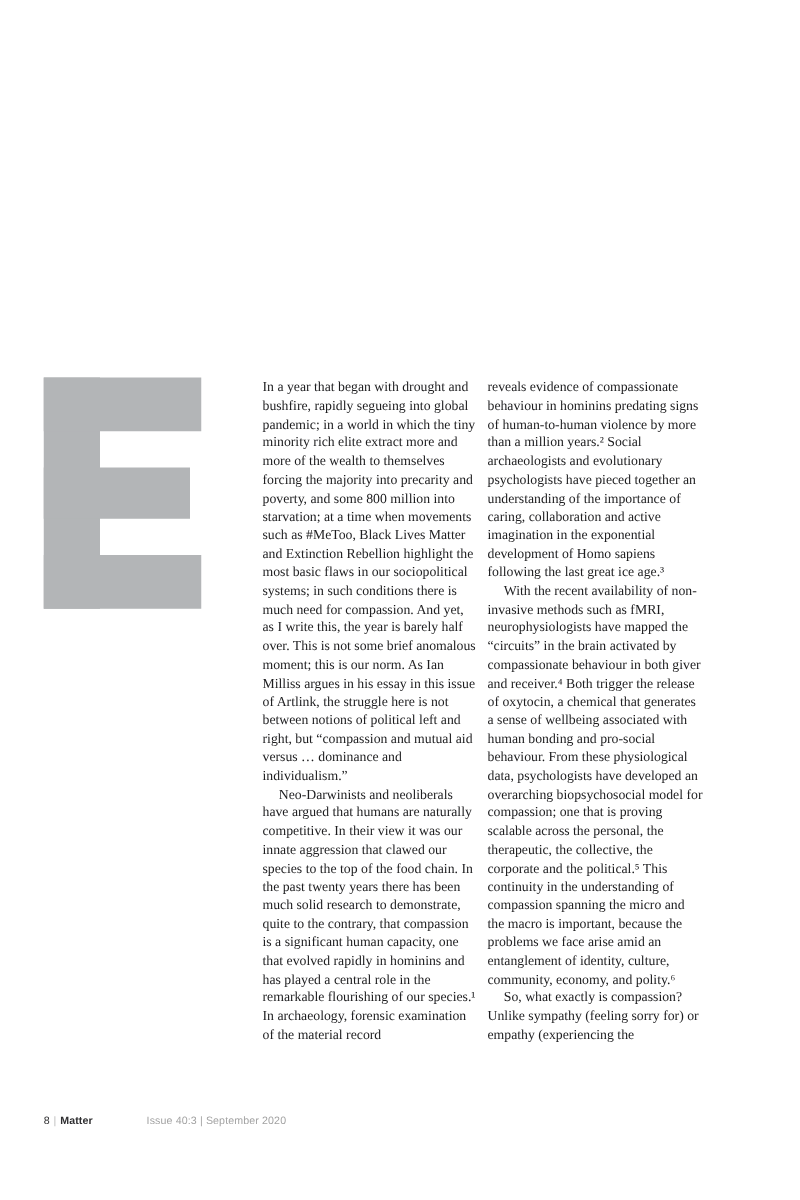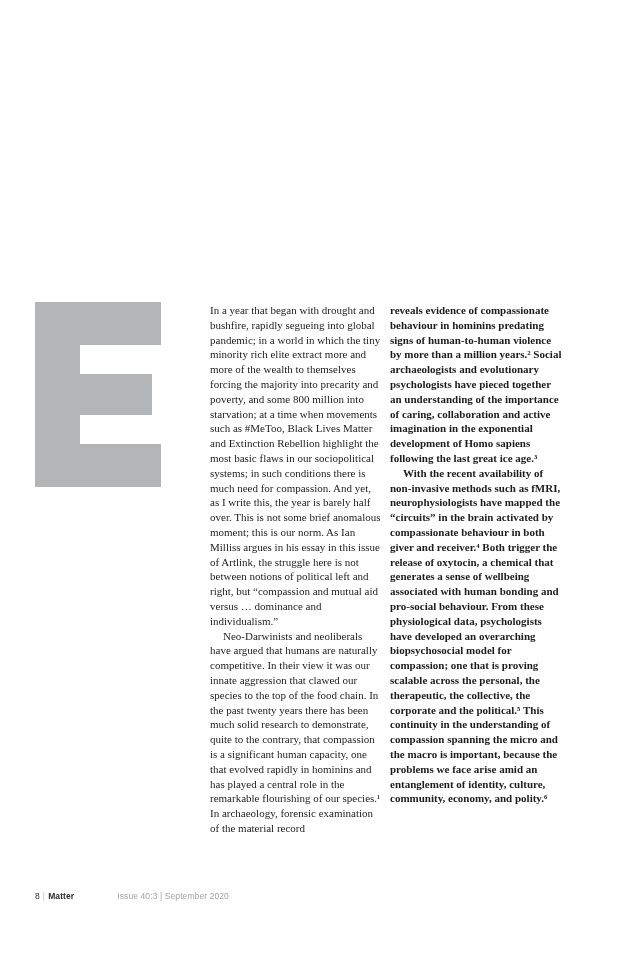--- a/index.html
+++ b/index.html
@@ -33,21 +33,21 @@
   .column {
     position: absolute;
     top: 303px;
     width: 172px;
     font-size: 11px;
     line-height: 14.8px;
     color: #1d1d1f;
     text-align: left;
   }
   .col-left  { left: 210px; }
-  .col-right { left: 390px; font-weight: bold; }
+  .col-right { left: 390px; }
   .column p { margin: 0; }
   .column p.indent { text-indent: 13px; }
 
   
   .footer {
     position: absolute;
     left: 35px; top: 891px;
     font-family: "Liberation Sans", sans-serif;
     font-size: 8.5px;
     letter-spacing: 0.1px;
@@ -71,19 +71,20 @@
   </div>
 
   <div class="column col-left">
     <p>In a year that began with drought and bushfire, rapidly segueing into global pandemic; in a world in which the tiny minority rich elite extract more and more of the wealth to themselves forcing the majority into precarity and poverty, and some 800 million into starvation; at a time when movements such as #MeToo, Black Lives Matter and Extinction Rebellion highlight the most basic flaws in our sociopolitical systems; in such conditions there is much need for compassion. And yet, as I write this, the year is barely half over. This is not some brief anomalous moment; this is our norm. As Ian Milliss argues in his essay in this issue of Artlink, the struggle here is not between notions of political left and right, but “compassion and mutual aid versus … dominance and individualism.”</p>
     <p class="indent">Neo-Darwinists and neoliberals have argued that humans are naturally competitive. In their view it was our innate aggression that clawed our species to the top of the food chain. In the past twenty years there has been much solid research to demonstrate, quite to the contrary, that compassion is a significant human capacity, one that evolved rapidly in hominins and has played a central role in the remarkable flourishing of our species.¹ In archaeology, forensic examination of the material record</p>
   </div>
 
   <div class="column col-right">
     <p>reveals evidence of compassionate behaviour in hominins predating signs of human-to-human violence by more than a million years.² Social archaeologists and evolutionary psychologists have pieced together an understanding of the importance of caring, collaboration and active imagination in the exponential development of Homo sapiens following the last great ice age.³</p>
     <p class="indent">With the recent availability of non-invasive methods such as fMRI, neurophysiologists have mapped the “circuits” in the brain activated by compassionate behaviour in both giver and receiver.⁴ Both trigger the release of oxytocin, a chemical that generates a sense of wellbeing associated with human bonding and pro-social behaviour. From these physiological data, psychologists have developed an overarching biopsychosocial model for compassion; one that is proving scalable across the personal, the therapeutic, the collective, the corporate and the political.⁵ This continuity in the understanding of compassion spanning the micro and the macro is important, because the problems we face arise amid an entanglement of identity, culture, community, economy, and polity.⁶</p>
+    <p class="indent">So, what exactly is compassion? Unlike sympathy (feeling sorry for) or empathy (experiencing the</p>
   </div>
 
   <div class="footer">
     <span class="pn">8</span><span class="sep">|</span><span class="journal">Matter</span><span class="issue">Issue 40:3 | September 2020</span>
   </div>
 
 </div>
 
 </body></html>

